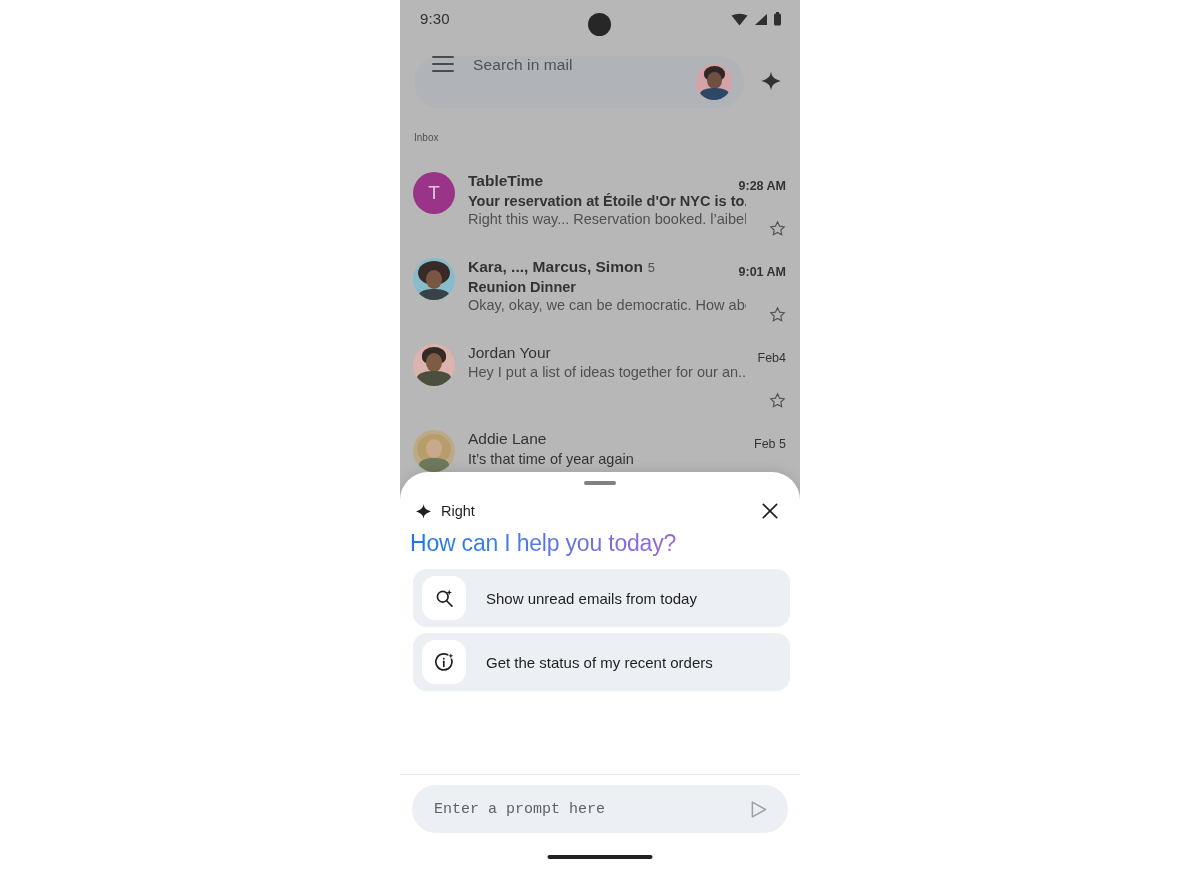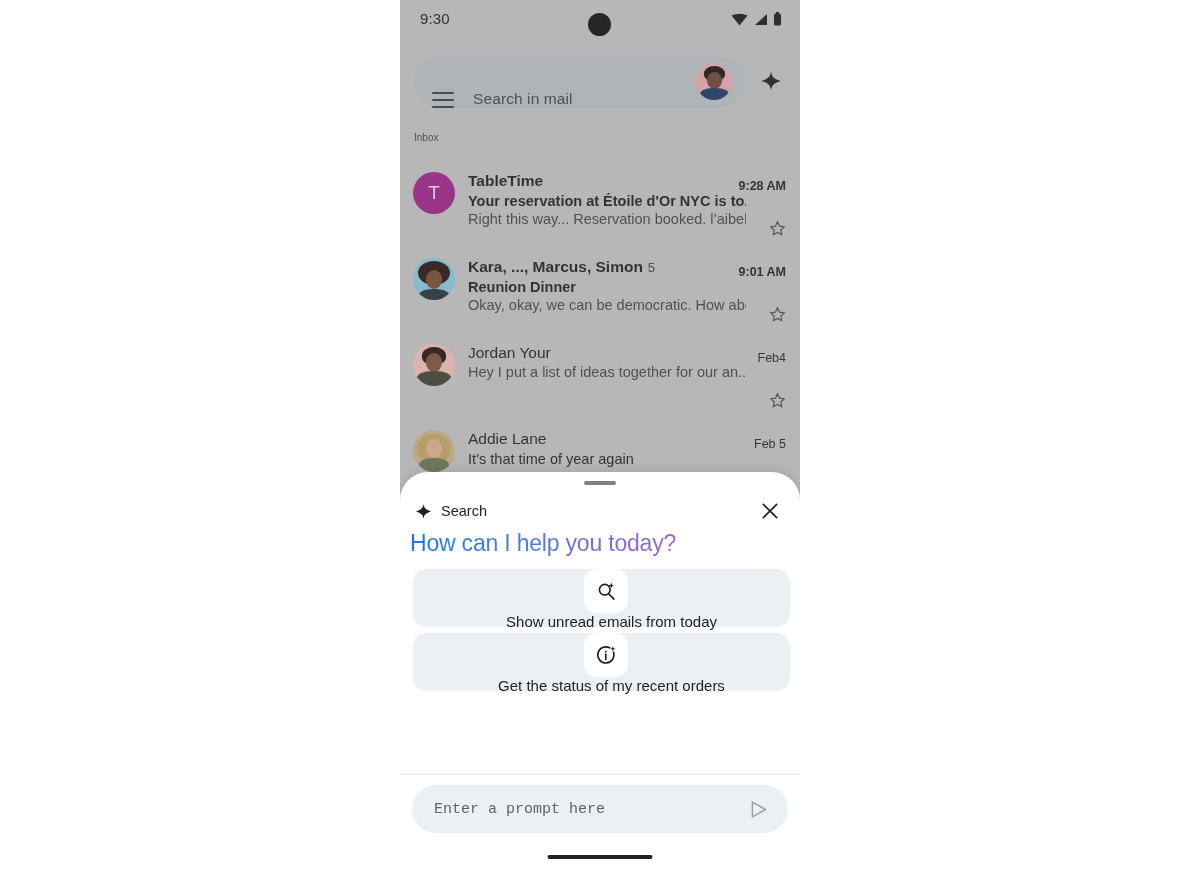--- a/index.html
+++ b/index.html
@@ -71,21 +71,21 @@
   .status-ico { display: block; }
 
   
   #searchbar {
     position: absolute;
     left: 14px; top: 56px;
     width: 330px; height: 52px;
     border-radius: 26px;
     background: #c0c4c9;
     display: flex;
-    align-items: flex-end;
+    align-items: flex-start;
     z-index: 2;
   }
   #menu-icon {
     margin-left: 18px;
     width: 22px; height: 16px;
     display: flex; flex-direction: column; justify-content: space-between;
   }
   #menu-icon i {
     display: block; height: 2px; width: 22px;
     background: #3c4043; border-radius: 2px;
@@ -254,21 +254,20 @@
     width: 377px;
   }
   .chip {
     position: relative;
     height: 58px;
     border-radius: 14px;
     background: #eceff3;
     display: flex;
     align-items: center;
     margin-bottom: 6px;
-    flex-direction: column;
   }
   .chip-icon-box {
     width: 44px; height: 44px;
     margin-left: 9px;
     background: #ffffff;
     border-radius: 13px;
     display: flex; align-items: center; justify-content: center;
     flex: none;
   }
   .chip-label {
@@ -467,21 +466,21 @@
 
     <div id="sheet">
 
       <div id="sheet-handle"></div>
 
       <div id="sheet-titlebar">
         <div id="gemini-brand">
           <svg width="17" height="17" viewBox="0 0 24 24">
             <path d="M12 1.5 C12.9 7 14.4 9.2 22.5 11.9 C14.4 14.6 12.9 16.8 12 22.3 C11.1 16.8 9.6 14.6 1.5 11.9 C9.6 9.2 11.1 7 12 1.5 Z" fill="#1f1f1f"></path>
           </svg>
-          <span id="gemini-label">Search</span>
+          <span id="gemini-label">Right</span>
         </div>
         <div id="close-button">
           <svg width="20" height="20" viewBox="0 0 24 24">
             <path d="M4 4 L20 20 M20 4 L4 20" stroke="#1f1f1f" stroke-width="2" stroke-linecap="round"></path>
           </svg>
         </div>
       </div>
 
       <div id="sheet-heading">How can I help you today?</div>
 

